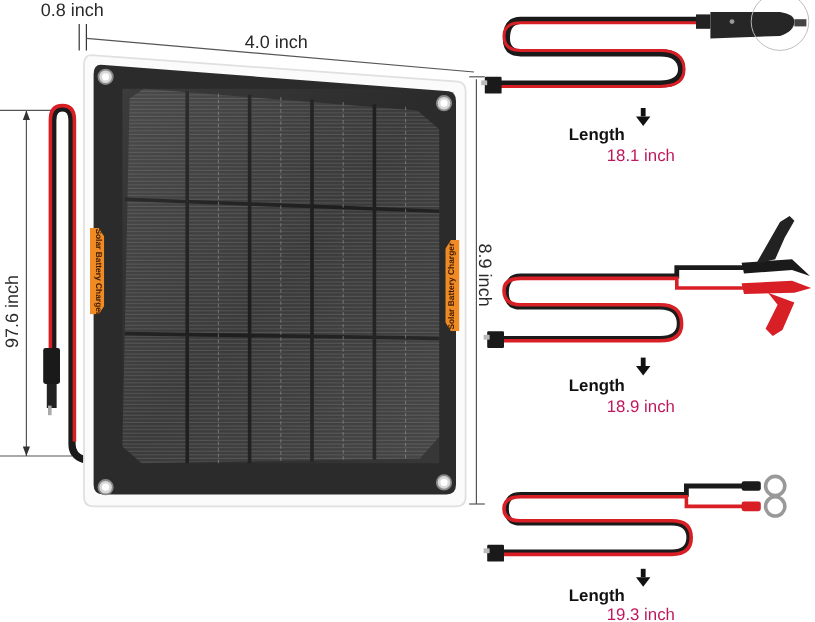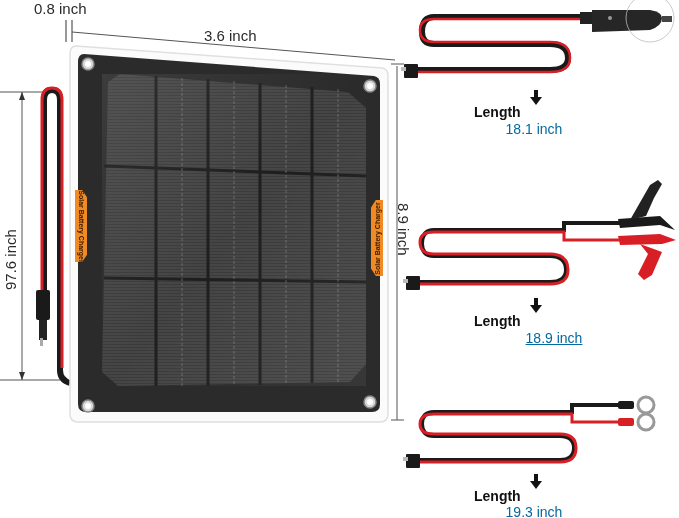--- a/index.html
+++ b/index.html
@@ -1,36 +1,36 @@
 <!DOCTYPE html>
 <html><head>
 <meta charset="utf-8">
 <style>
   html, body { margin: 0; padding: 0; background: #ffffff; }
   body { width: 679px; height: 518px; position: relative; overflow: hidden;
          font-family: "Liberation Sans", sans-serif; color: #222; }
   .abs { position: absolute; }
   .dim-text { font-size: 15px; color: #2a2a2a; white-space: nowrap; }
   .len-title { font-size: 14px; font-weight: bold; color: #111; text-align: left; width: 120px; }
-  .len-value { font-size: 14px; color: #0369a1; text-align: center; width: 120px; }
+  .len-value { font-size: 14px; color: #be185d; text-align: center; width: 120px; }
   .arrow-down { width: 0; height: 0; border-left: 6px solid transparent; border-right: 6px solid transparent;
                 border-top: 8px solid #111; }
   .arrow-stem { width: 4px; height: 7px; background: #111; }
   .label-rot-ccw { transform-origin: left top; transform: rotate(-90deg); }
   .label-rot-cw { transform-origin: left top; transform: rotate(90deg); }
   .orange-tab { background: #f08a24; color: #3a1a00; font-size: 7px; font-weight: bold;
                 display: flex; align-items: center; justify-content: center; }
   .orange-tab span { white-space: nowrap; display: inline-block; }
 </style>
 </head>
 <body>
 
 <div class="abs dim-text" style="left:34px; top:0px;text-align:right;">0.8 inch</div>
 
-<div class="abs dim-text" style="left:204px; top:27px;">3.6 inch</div>
+<div class="abs dim-text" style="left:204px; top:27px;">4.0 inch</div>
 
 <svg class="abs" style="left:0; top:0;" width="679" height="518">
 
   <line x1="66" y1="20" x2="66" y2="42" stroke="#333" stroke-width="1"></line>
   <line x1="72" y1="20" x2="72" y2="42" stroke="#333" stroke-width="1"></line>
 
   <line x1="72" y1="32" x2="395" y2="60" stroke="#555" stroke-width="1"></line>
 
   <line x1="397" y1="66" x2="397" y2="420" stroke="#555" stroke-width="1"></line>
   <line x1="391" y1="64" x2="404" y2="64" stroke="#555" stroke-width="1"></line>
@@ -139,21 +139,21 @@
   <path d="M230,50 L250,15 L258,10 L262,14 L254,28 L246,46 Z" fill="#222"></path>
 
   <path d="M218,66 L260,64 L276,70 L262,74 L220,75 Z" fill="#d81f26"></path>
   <path d="M240,74 L262,82 L252,105 L244,110 L238,104 L248,84 Z" fill="#d81f26"></path>
 </svg>
 <div class="abs" style="left:530px; top:298px; display:flex; flex-direction:column; align-items:center;">
   <div class="arrow-stem"></div>
     <div class="arrow-down"></div>
 </div>
 <div class="abs len-title" style="left:474px; top:313px;">Length</div>
-<div class="abs len-value" style="left:494px; top:330px;text-decoration:underline;">18.9 inch</div>
+<div class="abs len-value" style="left:474px; top:330px;">18.9 inch</div>
 
 <svg class="abs" style="left:400px; top:380px;" width="279" height="90">
   <path d="M12,80 L160,80 Q174,80 174,68 Q174,56 160,56 L34,56 Q22,56 22,44 Q22,32 34,32 L172,32 L172,25 L220,25" fill="none" stroke="#1a1a1a" stroke-width="4"></path>
   <path d="M12,82 L160,82 Q176,82 176,68 Q176,54 160,54 L34,54 Q20,54 20,44 Q20,34 34,34 L172,34 L172,42 L220,42" fill="none" stroke="#d81f26" stroke-width="3"></path>
   <rect x="6" y="74" width="14" height="14" fill="#1a1a1a" rx="1"></rect>
   <rect x="3" y="77" width="5" height="4" fill="#bbb"></rect>
   <rect x="218" y="21" width="16" height="8" fill="#1a1a1a" rx="2"></rect>
   <rect x="218" y="38" width="16" height="8" fill="#d81f26" rx="2"></rect>
   <circle cx="246" cy="25" r="8" fill="none" stroke="#999" stroke-width="3"></circle>
   <circle cx="246" cy="42" r="8" fill="none" stroke="#999" stroke-width="3"></circle>

